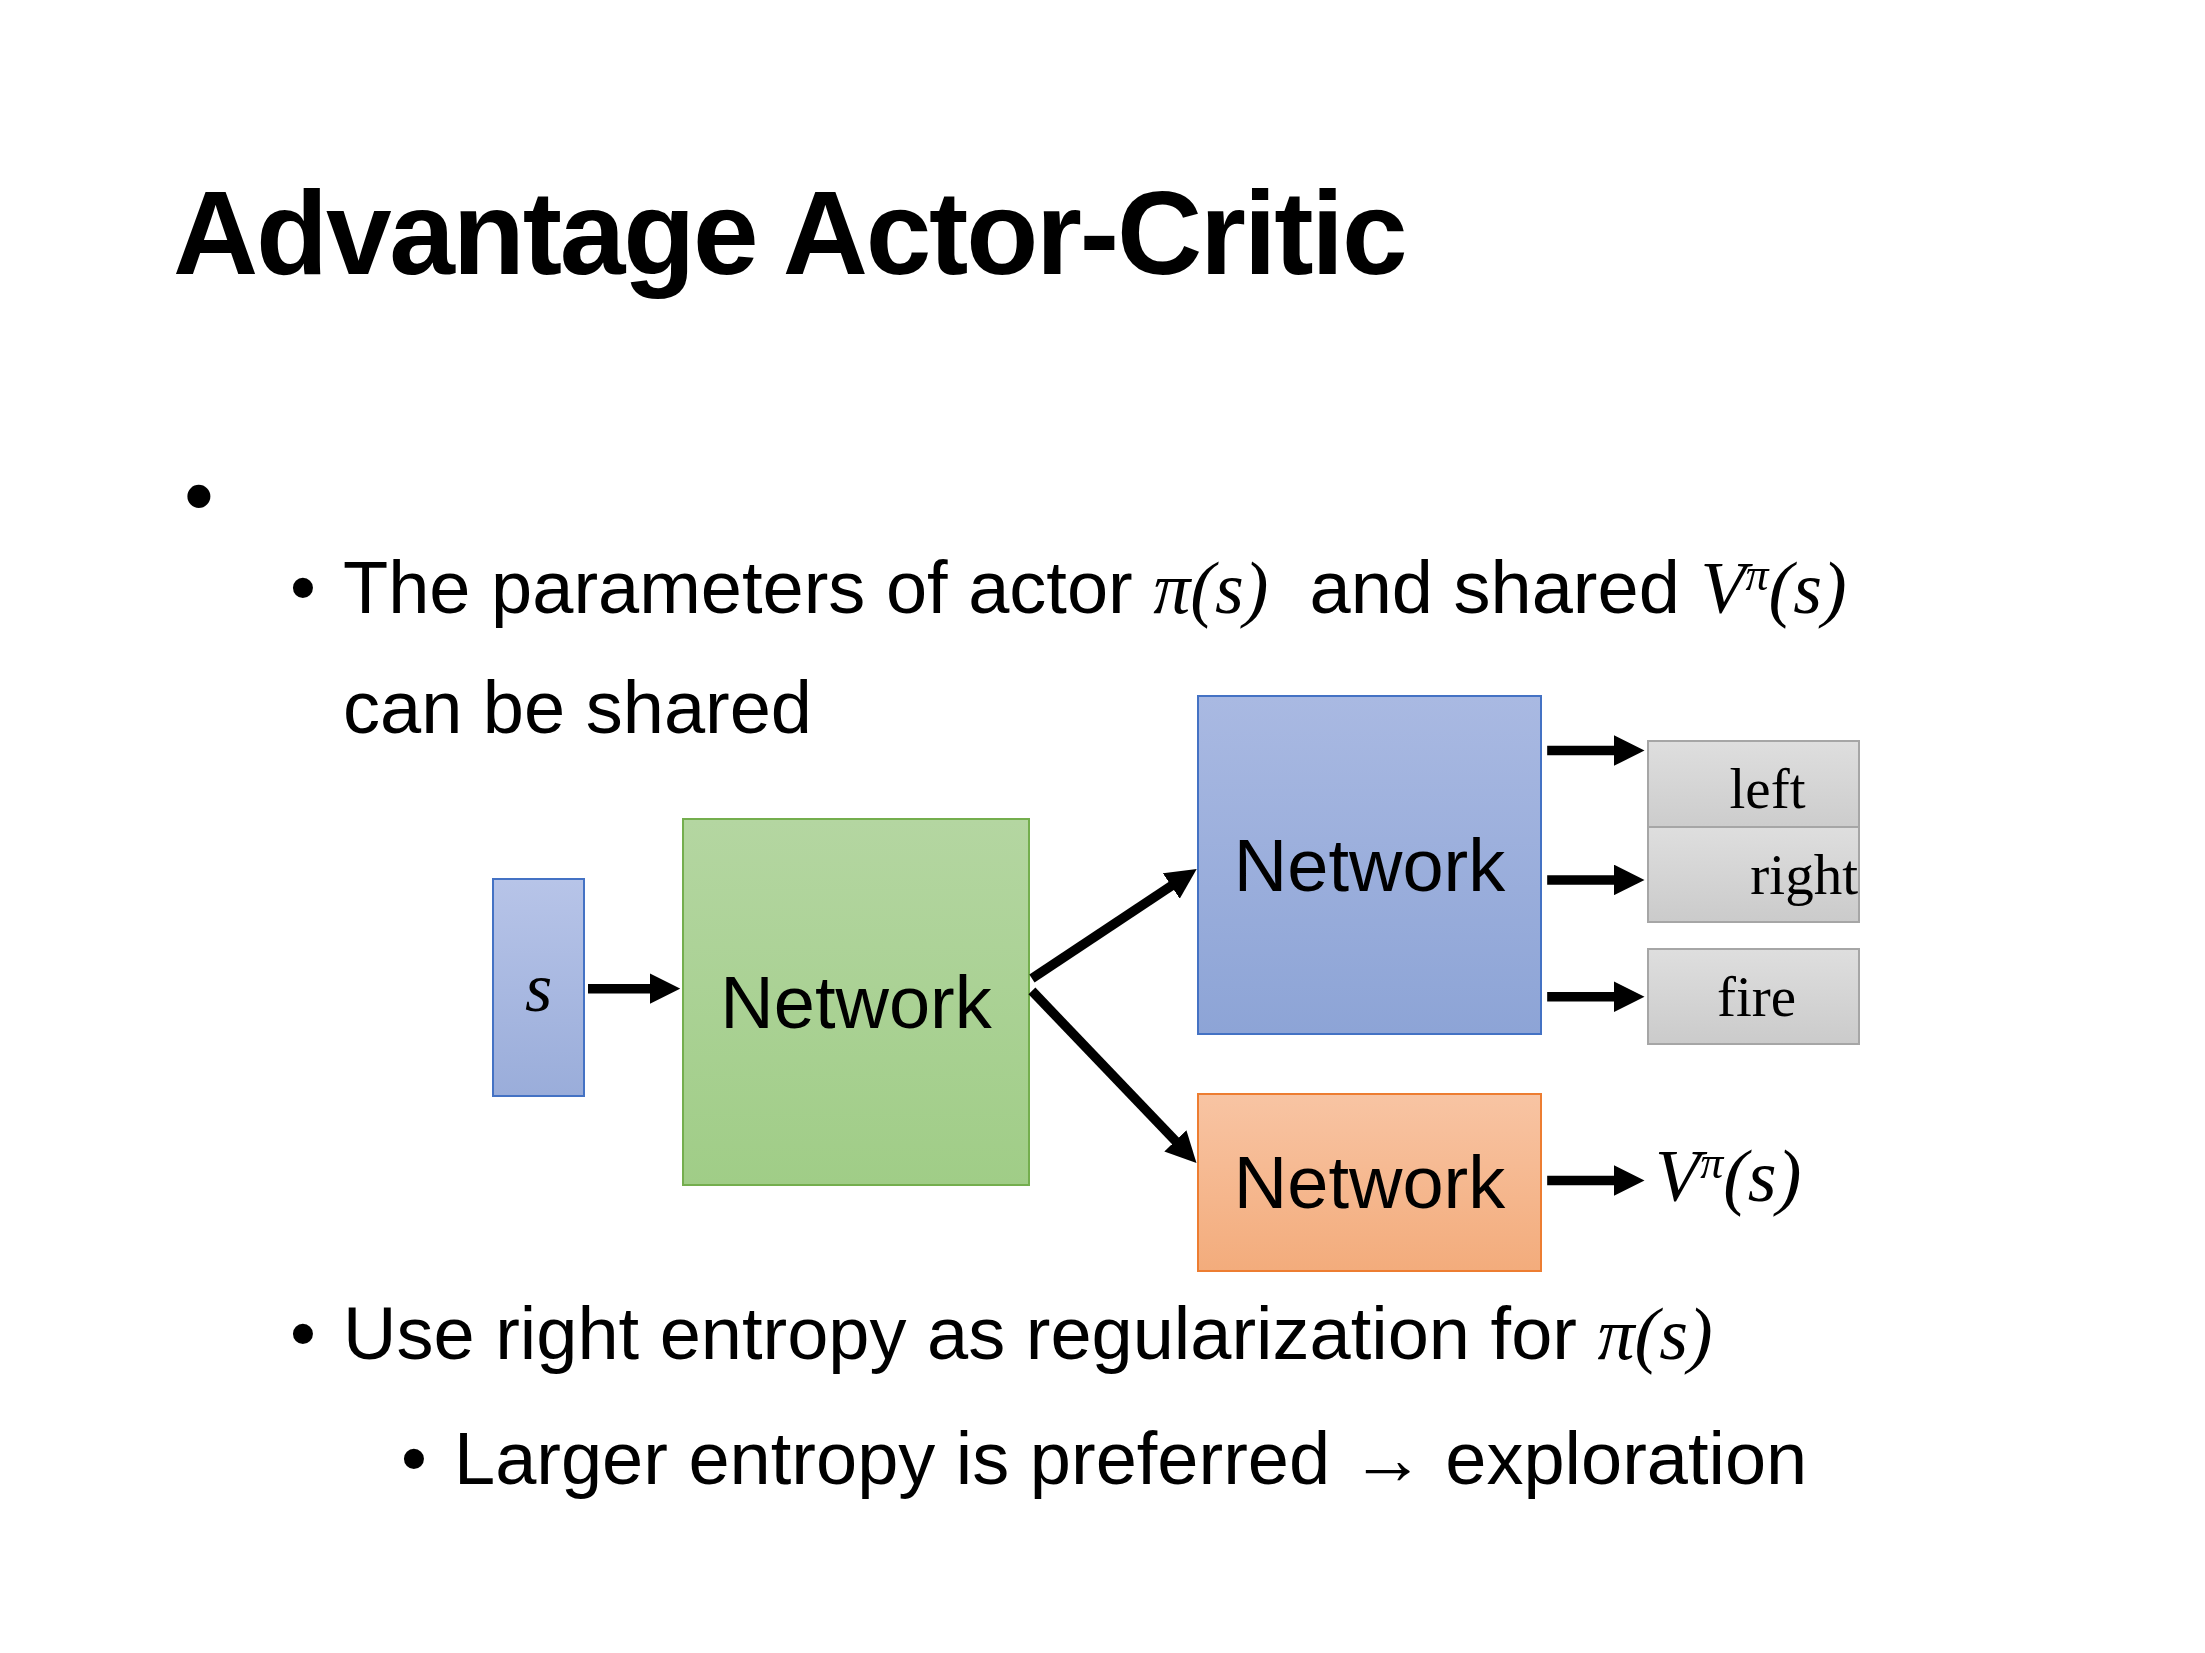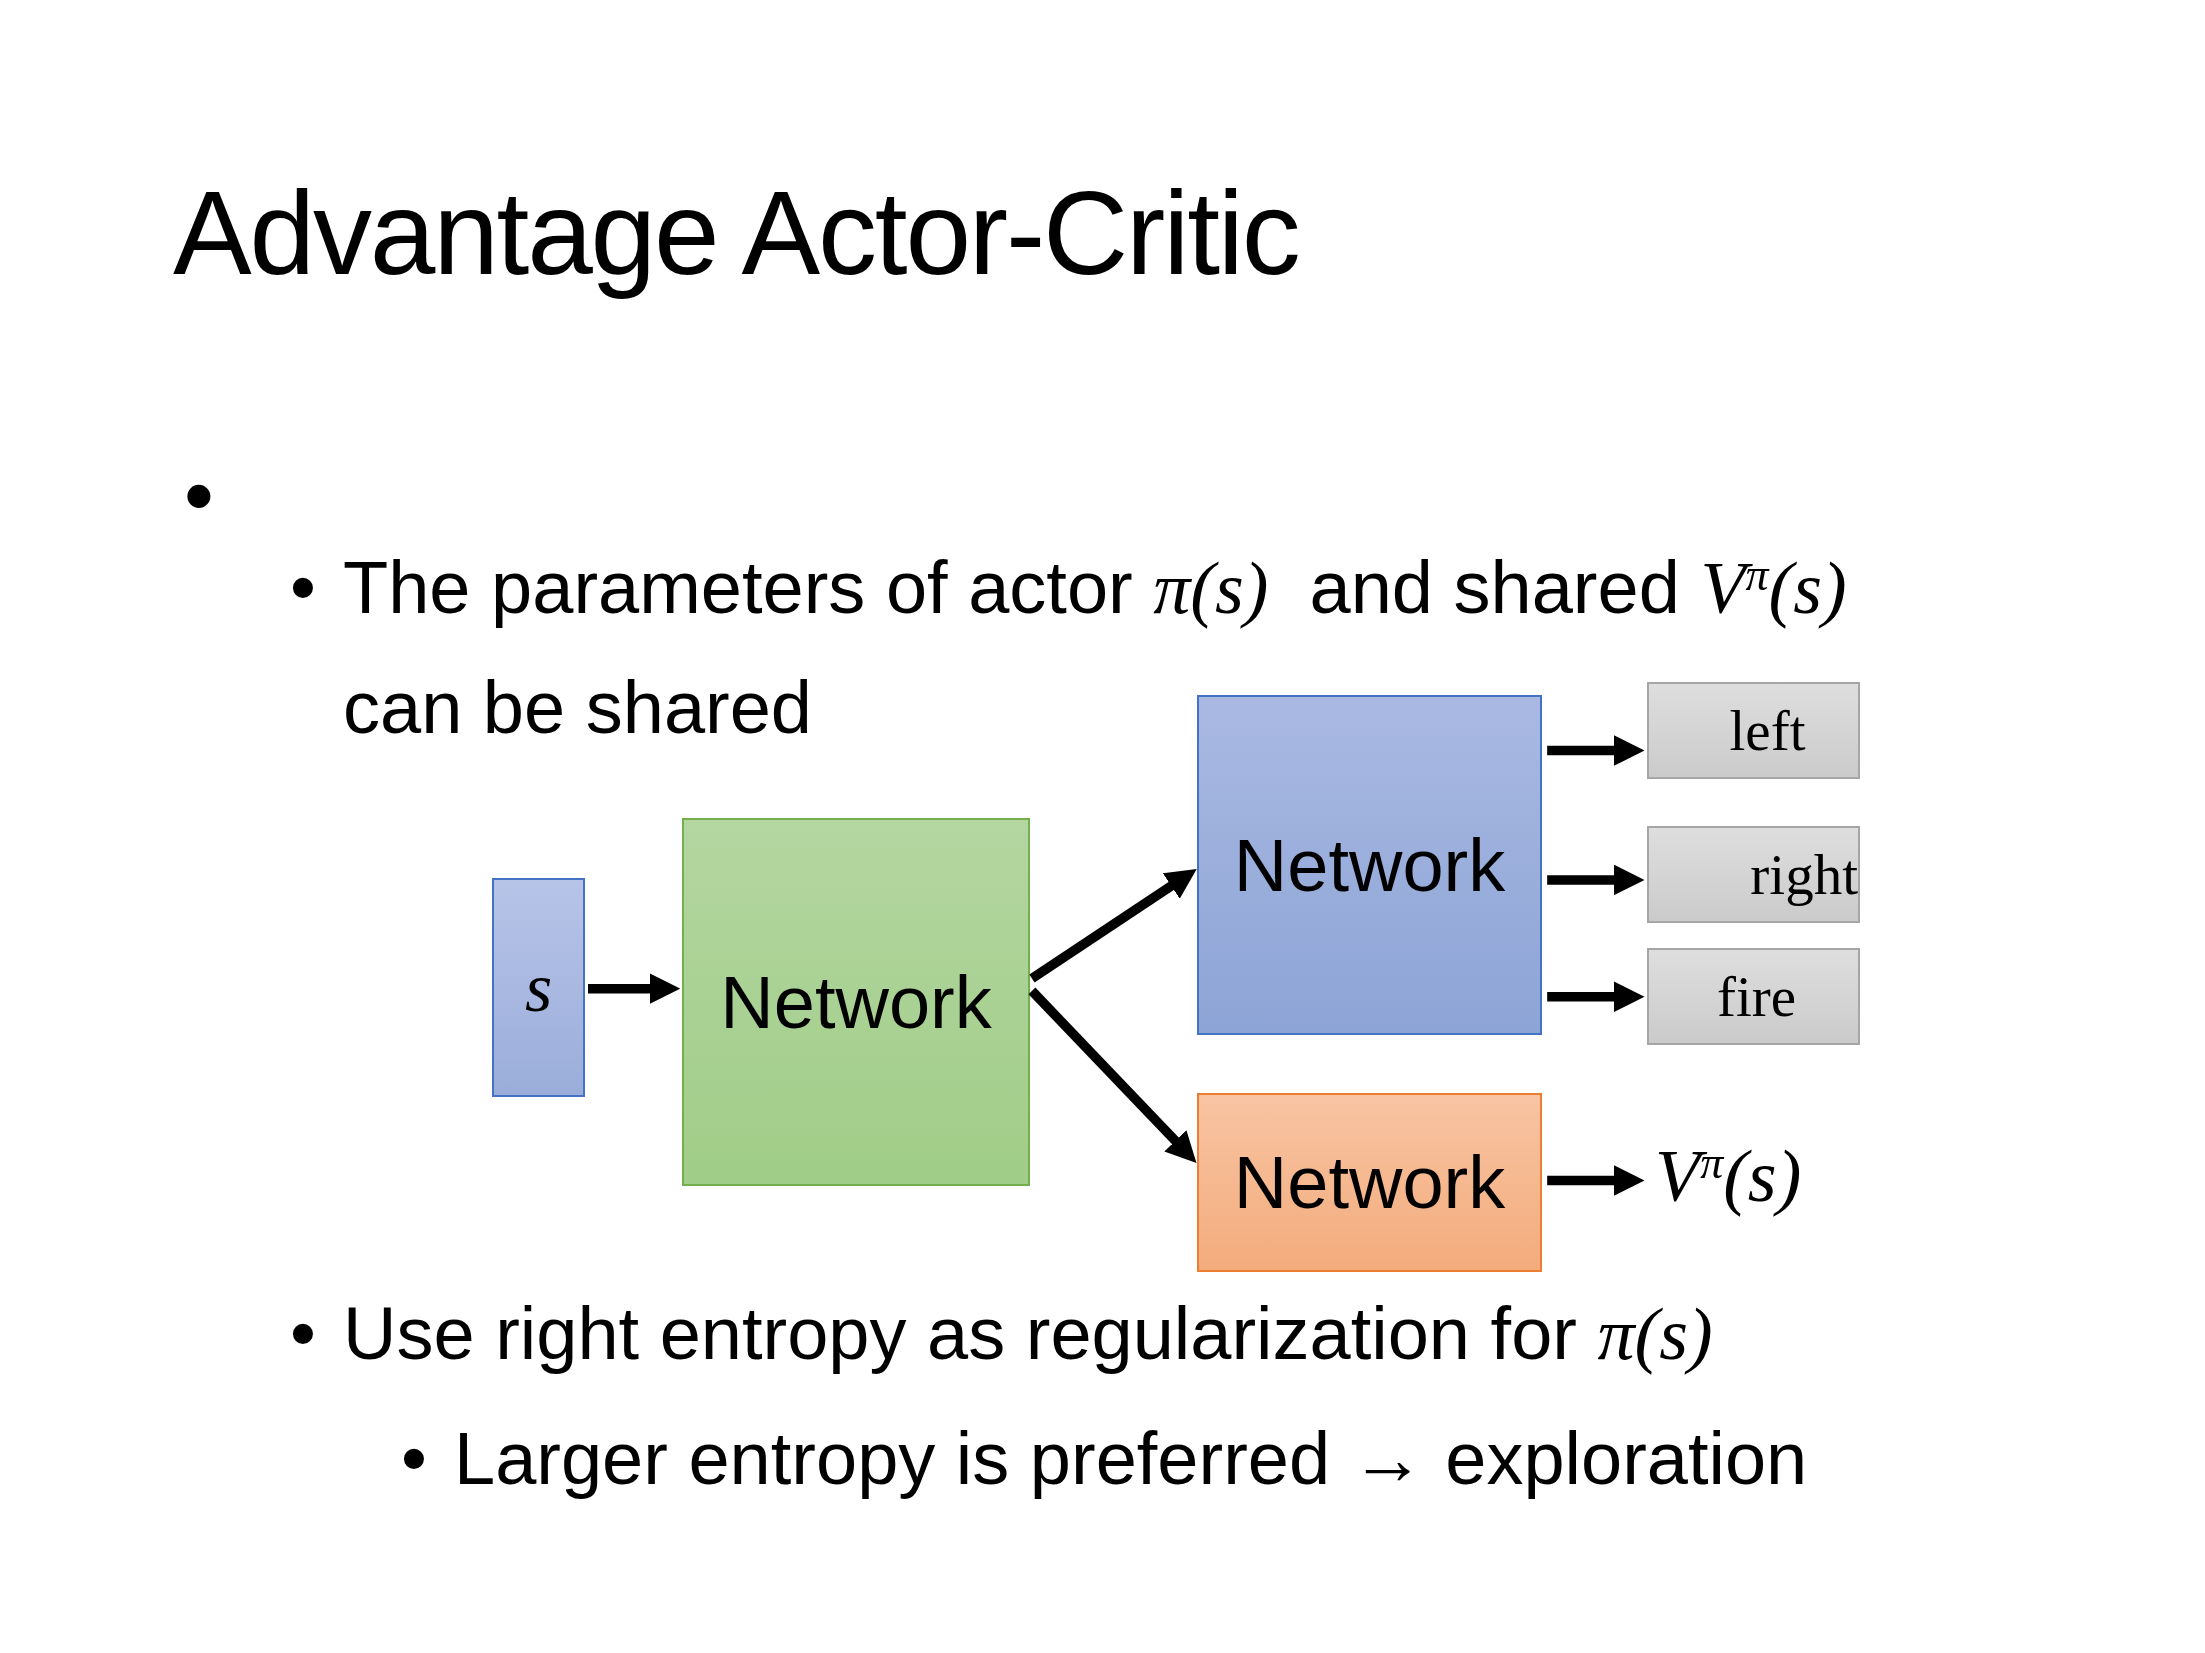--- a/index.html
+++ b/index.html
@@ -10,21 +10,21 @@
     --actor-fill-top:#a9b9e2; --actor-fill-bottom:#8da4d6;
     --orange-fill-top:#f8c4a3; --orange-fill-bottom:#f3ac7c;
     --gray-fill-top:#dedede; --gray-fill-bottom:#cbcbcb;
   }
   html,body{margin:0;padding:0;}
   body{width:2205px;height:1654px;background:var(--background);
        font-family:"Liberation Sans",sans-serif;color:var(--text-color);}
   .slide{position:relative;width:2205px;height:1654px;overflow:hidden;background:var(--background);}
 
   .title{position:absolute;left:173px;top:163px;font-size:118px;line-height:1.2;
-         letter-spacing:-2.2px;white-space:nowrap;}
+         letter-spacing:-2.2px;white-space:nowrap;font-weight:bold;}
 
   .bullet-row{position:absolute;display:flex;align-items:flex-start;}
   .marker{flex:0 0 auto;}
   .row-tips{left:184px;top:441px;font-size:85px;line-height:1.3;}
   .row-tips .marker{width:49px;}
   .row-params{left:290px;top:533px;font-size:74px;line-height:110px;}
   .row-params .marker{width:53px;}
   .row-entropy{left:290px;top:1279px;font-size:74px;line-height:110px;}
   .row-entropy .marker{width:53px;}
   .row-explore{left:401px;top:1404px;font-size:74px;line-height:110px;}
@@ -49,21 +49,21 @@
        background:linear-gradient(var(--actor-fill-top),var(--actor-fill-bottom));
        font-size:74px;}
   .critic-box{left:1197px;top:1093px;width:345px;height:179px;
        border:2.2px solid var(--orange-border);
        background:linear-gradient(var(--orange-fill-top),var(--orange-fill-bottom));
        font-size:74px;}
   .action-box{left:1647px;width:213px;height:97px;
        border:2.2px solid var(--gray-border);
        background:linear-gradient(var(--gray-fill-top),var(--gray-fill-bottom));
        font-family:"Liberation Serif","DejaVu Serif",serif;font-size:57px;}
-  .action-left{top:682px;padding-left:28px;} .action-right{top:826px;justify-content:flex-end;} .action-fire{top:948px;padding-left:6px;}
+  .action-left{top:740px;padding-left:28px;} .action-right{top:826px;justify-content:flex-end;} .action-fire{top:948px;padding-left:6px;}
 
   .value-output{position:absolute;left:1655px;top:1136px;font-size:74px;line-height:1.1;
        white-space:nowrap;}
 
   .arrows{position:absolute;left:0;top:0;width:2205px;height:1654px;pointer-events:none;}
   .arrows line{stroke:var(--arrow-color);stroke-width:13;}
 </style>
 </head>
 <body>
 

